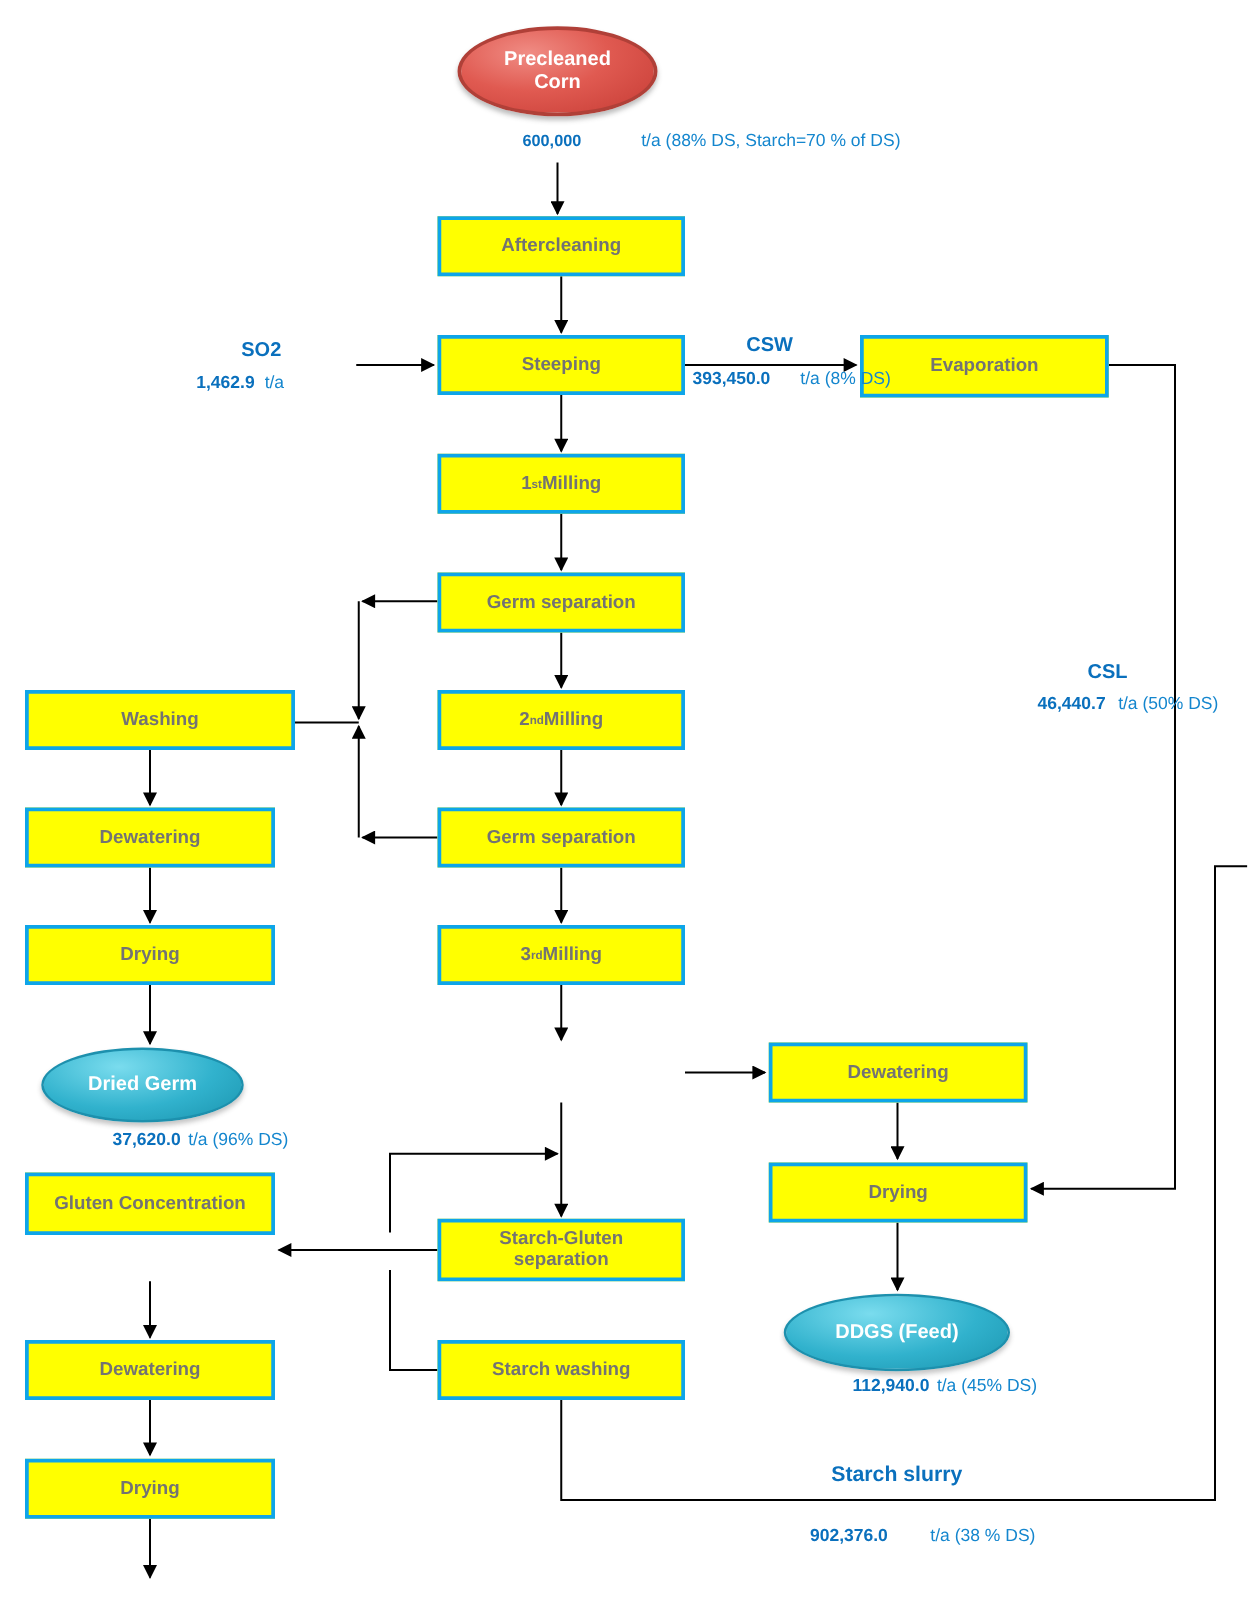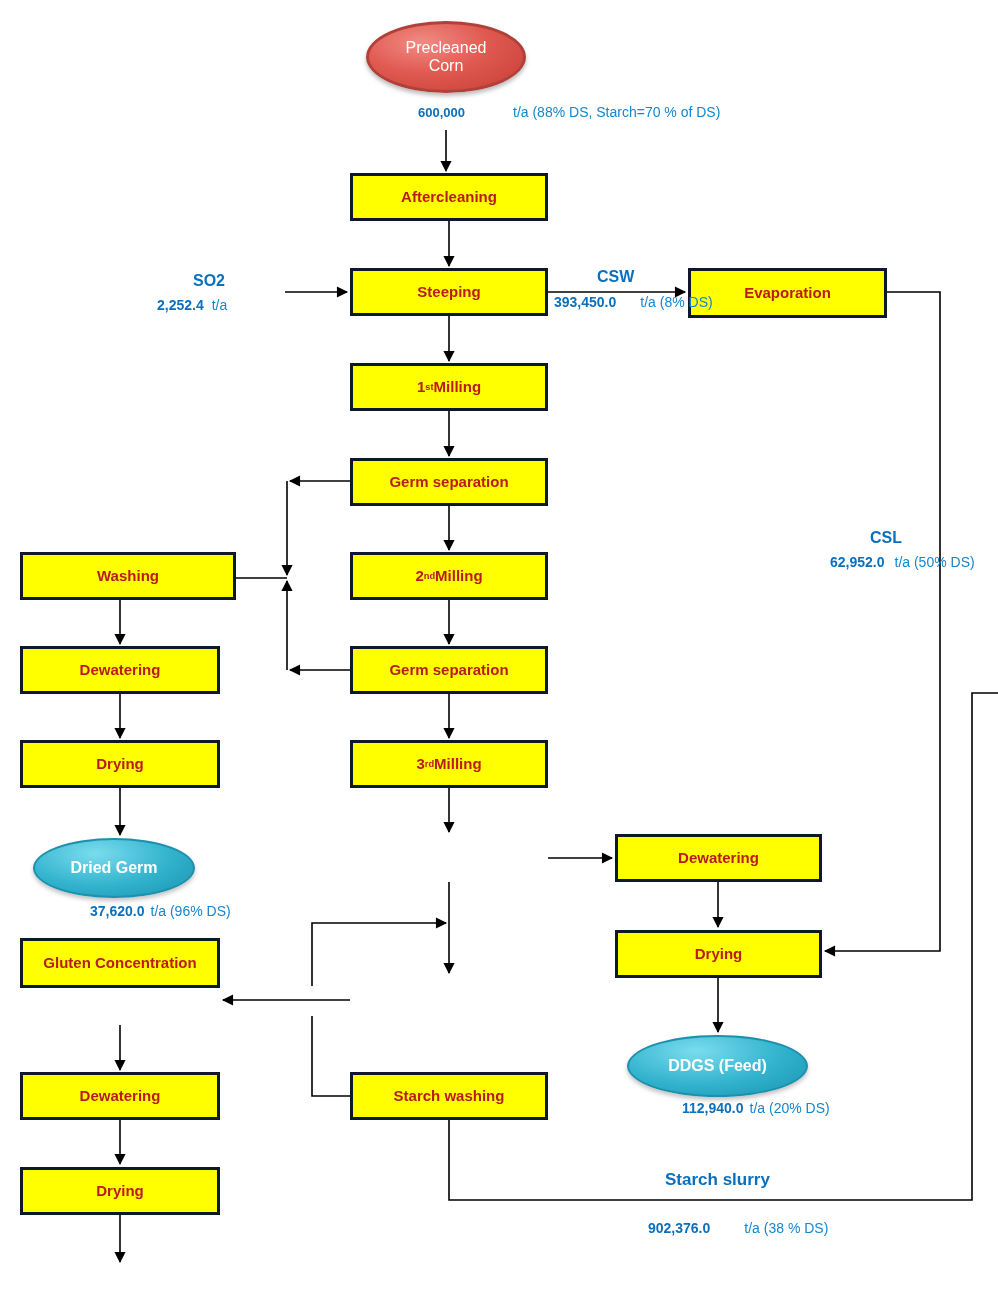--- a/index.html
+++ b/index.html
@@ -7,27 +7,27 @@
     position:relative;width:998px;height:1294px;background:#ffffff;overflow:hidden;
     font-family:"Liberation Sans",sans-serif;
   }
   #wires{position:absolute;left:0;top:0;width:998px;height:1294px;}
   #wires polyline{fill:none;stroke:#000000;stroke-width:1.6px;}
   .node{
     position:absolute;display:flex;align-items:center;justify-content:center;
     text-align:center;box-sizing:border-box;line-height:1.12;
   }
   .node.process{
-    background:#ffff00;border:3px solid #0f172a;
-    font-weight:bold;font-size:15px;color:#b91c1c;
+    background:#ffff00;border:3px solid #0ea5e9;
+    font-weight:bold;font-size:15px;color:#737373;
   }
   .node.start{
     border-radius:50%;
     background:radial-gradient(ellipse at 35% 28%, #f08c84 0%, #e05a51 45%, #c63c35 100%);
-    border:3px solid #b04038;color:#ffffff;font-weight:normal;font-size:16px;
+    border:3px solid #b04038;color:#ffffff;font-weight:bold;font-size:16px;
     box-shadow:0 3px 4px rgba(60,60,60,.35);
   }
   .node.product{
     border-radius:50%;
     background:radial-gradient(ellipse at 38% 24%, #7adcee 0%, #31b2cd 55%, #1b94ae 100%);
     border:2px solid #1d90ad;color:#ffffff;font-weight:bold;font-size:16px;
     box-shadow:0 3px 4px rgba(60,60,60,.3);
   }
   .node sup{font-size:.62em;vertical-align:super;line-height:0;}
   .flow-label{
@@ -80,36 +80,37 @@
       <polyline points="449,1120 449,1200 972,1200 972,693 998,693"></polyline>
     </svg>
 <div class="node start" style="left: 366px; top: 21px; width: 160px; height: 72px;">Precleaned<br>Corn</div>
     <div class="node process" style="left: 350px; top: 173px; width: 198px; height: 48px;">Aftercleaning</div>
     <div class="node process" style="left: 350px; top: 268px; width: 198px; height: 48px;">Steeping</div>
     <div class="node process" style="left: 350px; top: 363px; width: 198px; height: 48px;">1<sup>st</sup> Milling</div>
     <div class="node process" style="left: 350px; top: 458px; width: 198px; height: 48px;">Germ separation</div>
     <div class="node process" style="left: 350px; top: 552px; width: 198px; height: 48px;">2<sup>nd</sup> Milling</div>
     <div class="node process" style="left: 350px; top: 646px; width: 198px; height: 48px;">Germ separation</div>
     <div class="node process" style="left: 350px; top: 740px; width: 198px; height: 48px;">3<sup>rd</sup> Milling</div>
+    <div class="node process" style="left: 350px; top: 975px; width: 198px; height: 50px;">Starch-Gluten<br>separation</div>
     <div class="node process" style="left: 350px; top: 1072px; width: 198px; height: 48px;">Starch washing</div>
     <div class="node process" style="left: 20px; top: 552px; width: 216px; height: 48px;">Washing</div>
     <div class="node process" style="left: 20px; top: 646px; width: 200px; height: 48px;">Dewatering</div>
     <div class="node process" style="left: 20px; top: 740px; width: 200px; height: 48px;">Drying</div>
     <div class="node process" style="left: 20px; top: 938px; width: 200px; height: 50px;">Gluten Concentration</div>
     <div class="node process" style="left: 20px; top: 1072px; width: 200px; height: 48px;">Dewatering</div>
     <div class="node process" style="left: 20px; top: 1167px; width: 200px; height: 48px;">Drying</div>
     <div class="node process" style="left: 688px; top: 268px; width: 199px; height: 50px;">Evaporation</div>
     <div class="node process" style="left: 615px; top: 834px; width: 207px; height: 48px;">Dewatering</div>
     <div class="node process" style="left: 615px; top: 930px; width: 207px; height: 48px;">Drying</div>
     <div class="node product" style="left: 627px; top: 1035px; width: 181px; height: 62px;">DDGS (Feed)</div>
     <div class="node product" style="left: 33px; top: 838px; width: 162px; height: 60px;">Dried Germ</div>
     <div class="flow-label lg" style="left: 418px; top: 104px;"><span class="b">600,000</span><span style="margin-left: 48px;">t/a (88% DS, Starch=70 % of DS)</span></div>
     <div class="flow-label name" style="left: 193px; top: 272px;"><span class="b">SO2</span></div>
-    <div class="flow-label" style="left: 157px; top: 297px;"><span class="b">2,252.4</span><span style="margin-left: 8px;">t/a</span></div>
+    <div class="flow-label" style="left: 157px; top: 297px;"><span class="b">1,462.9</span><span style="margin-left: 8px;">t/a</span></div>
     <div class="flow-label name" style="left: 597px; top: 268px;"><span class="b">CSW</span></div>
     <div class="flow-label" style="left: 554px; top: 294px;"><span class="b">393,450.0</span><span style="margin-left: 24px;">t/a (8% DS)</span></div>
     <div class="flow-label name" style="left: 870px; top: 529px;"><span class="b">CSL</span></div>
-    <div class="flow-label" style="left: 830px; top: 554px;"><span class="b">62,952.0</span><span style="margin-left: 10px;">t/a (50% DS)</span></div>
+    <div class="flow-label" style="left: 830px; top: 554px;"><span class="b">46,440.7</span><span style="margin-left: 10px;">t/a (50% DS)</span></div>
     <div class="flow-label" style="left: 90px; top: 903px;"><span class="b">37,620.0</span><span style="margin-left: 6px;">t/a (96% DS)</span></div>
-    <div class="flow-label" style="left: 682px; top: 1100px;"><span class="b">112,940.0</span><span style="margin-left: 6px;">t/a (20% DS)</span></div>
+    <div class="flow-label" style="left: 682px; top: 1100px;"><span class="b">112,940.0</span><span style="margin-left: 6px;">t/a (45% DS)</span></div>
     <div class="flow-label name xl" style="left: 665px; top: 1170px;"><span class="b">Starch slurry</span></div>
     <div class="flow-label" style="left: 648px; top: 1220px;"><span class="b">902,376.0</span><span style="margin-left: 34px;">t/a (38 % DS)</span></div>
   </div>
 
 </body></html>

